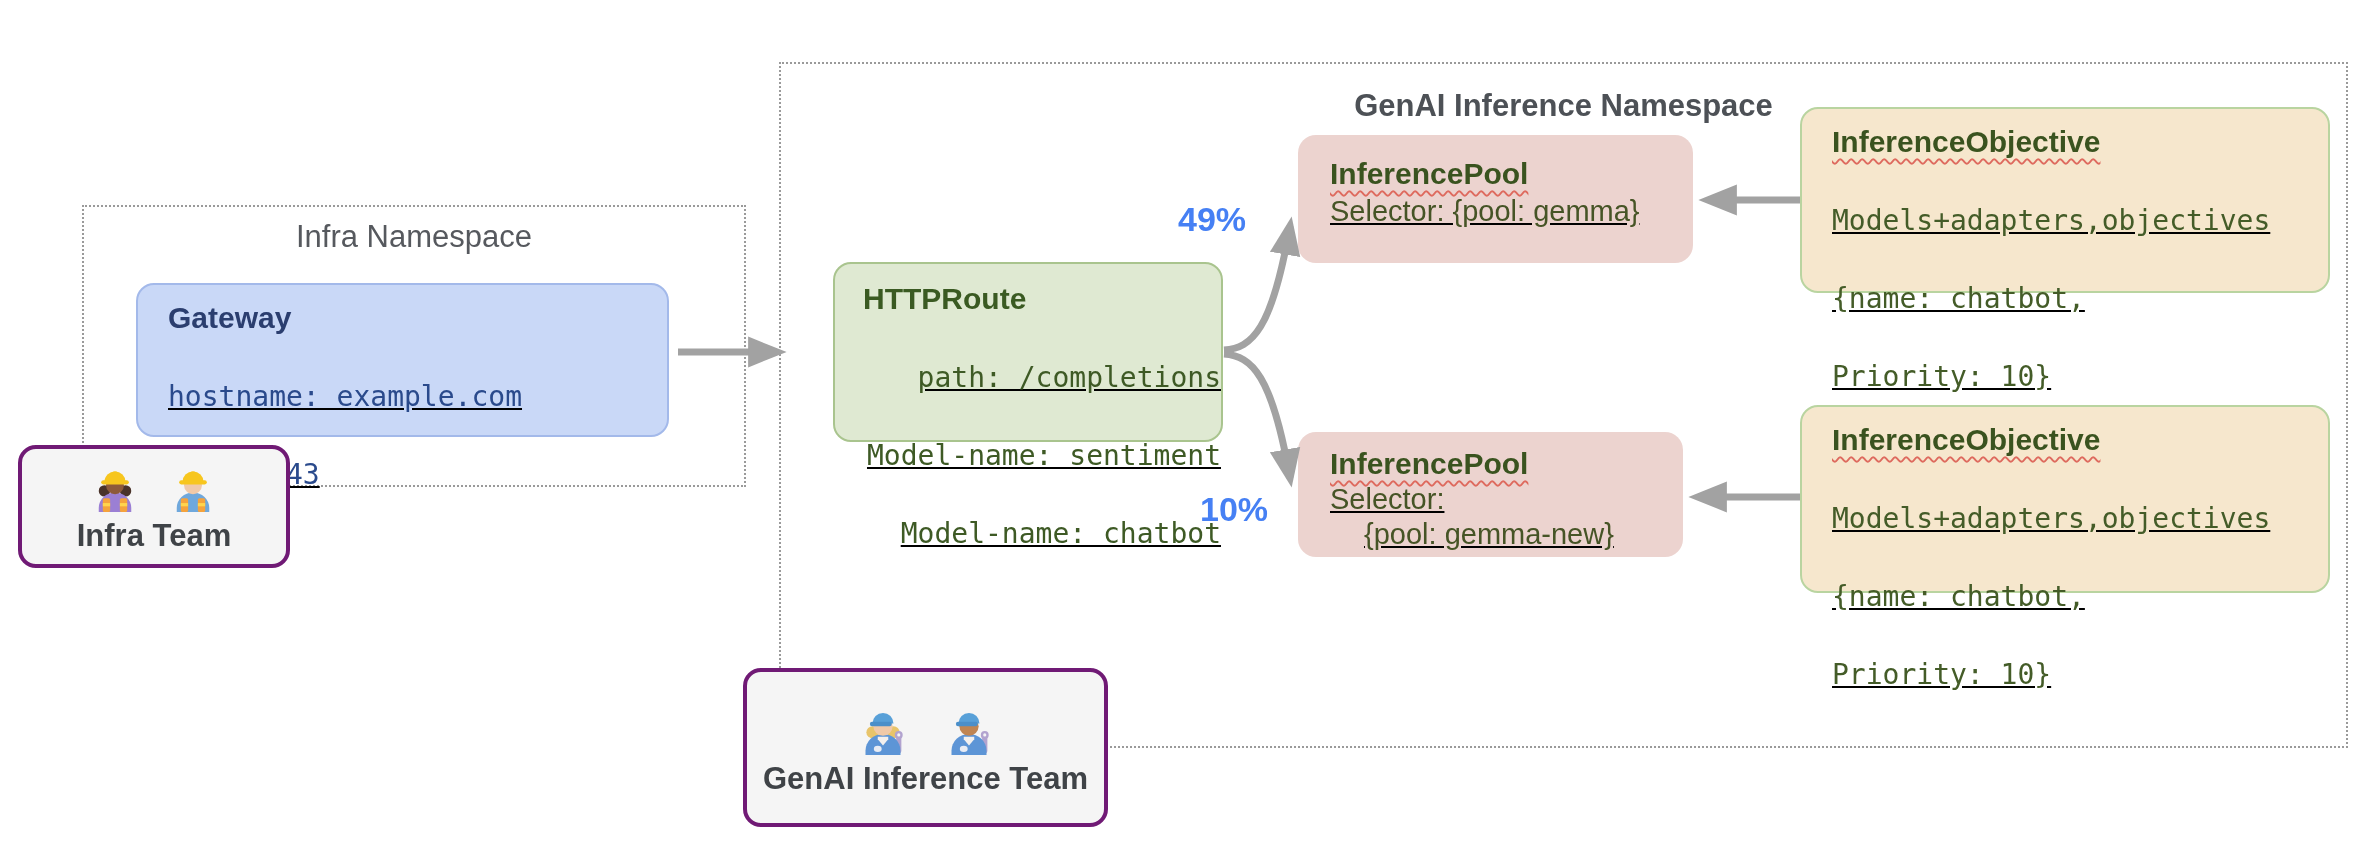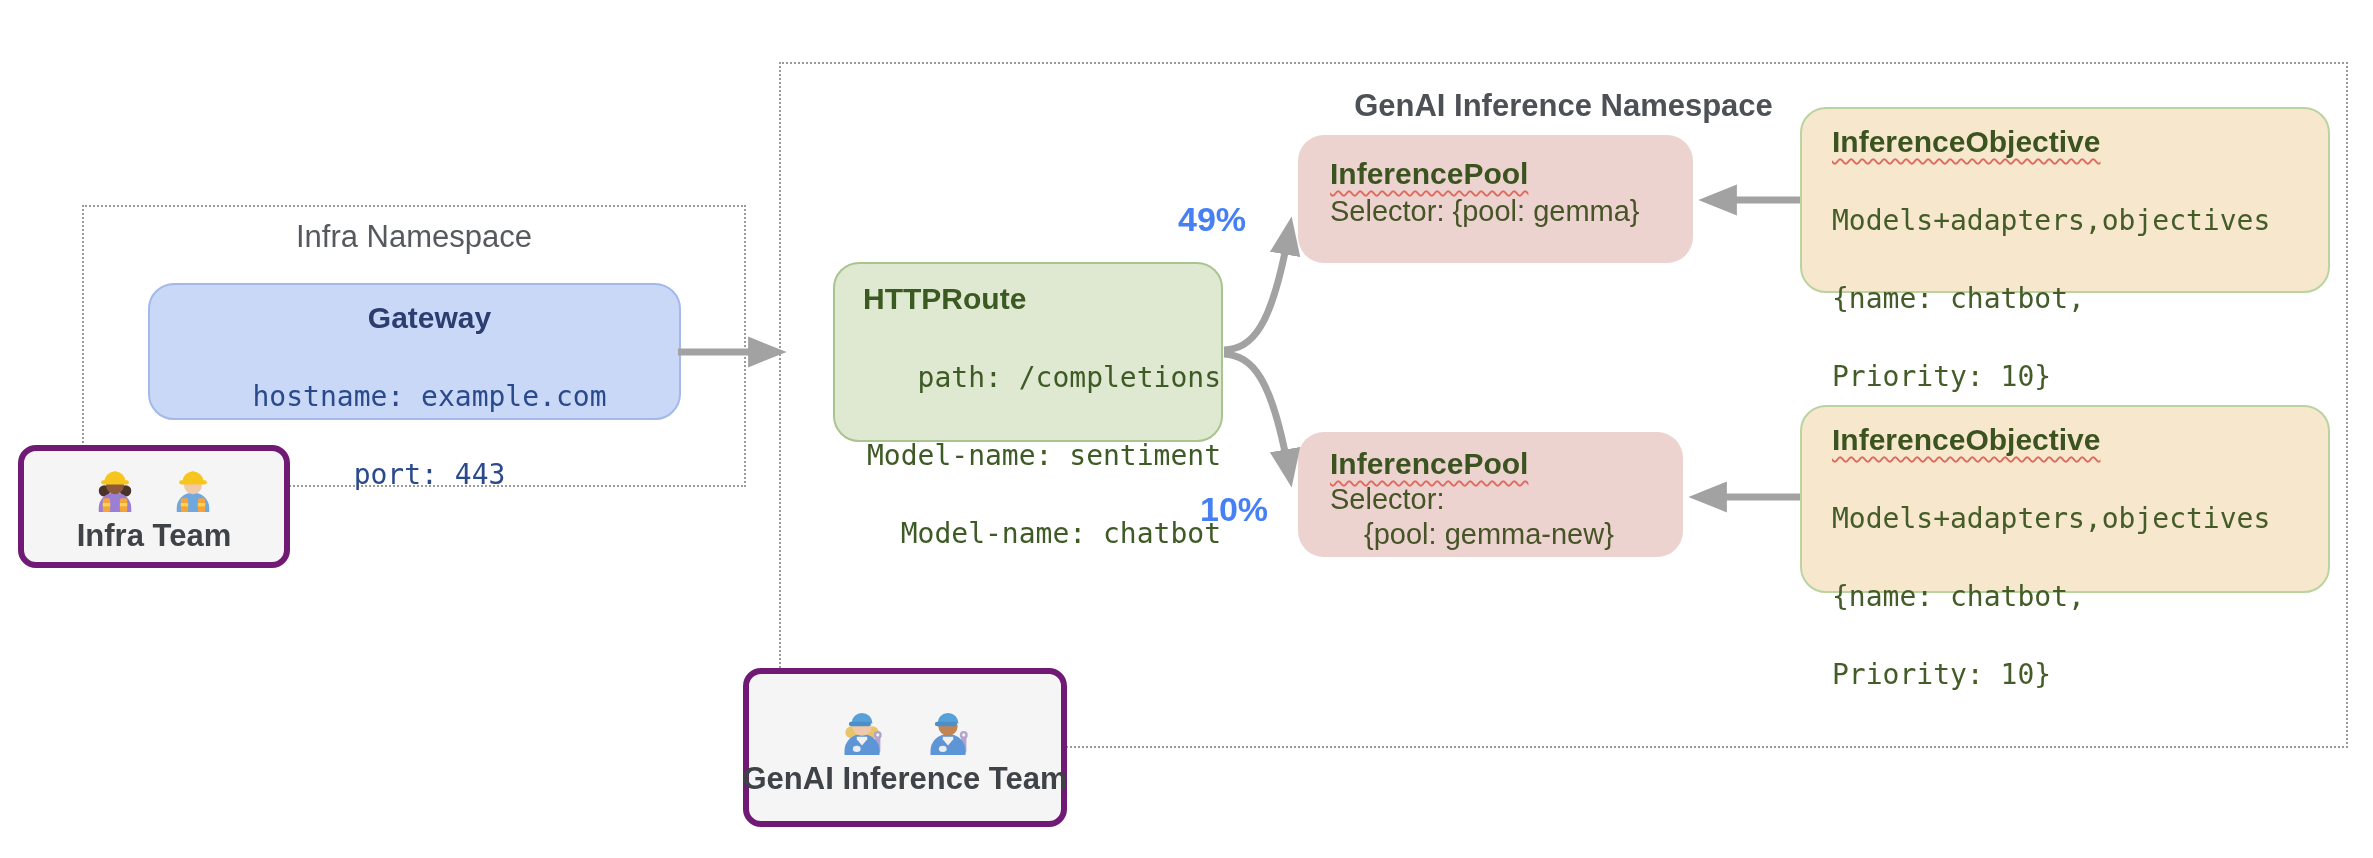--- a/index.html
+++ b/index.html
@@ -11,21 +11,21 @@
   .namespace{
     position:absolute;border:2px dotted #9a9a9a;background:transparent;z-index:0;
   }
   .ns-title{
     position:absolute;left:0;right:0;text-align:center;color:#56595e;
     font-size:31px;line-height:36px;white-space:nowrap;
   }
   .ns-title.bold{font-weight:700;color:#4d5156;}
   
   .node{
-    position:absolute;border-radius:26px;box-sizing:border-box;z-index:2;
+    position:absolute;border-radius:18px;box-sizing:border-box;z-index:2;text-decoration:underline;
   }
   .node-title{
     font-weight:700;font-size:30px;line-height:38px;white-space:nowrap;display:inline-block;
   }
   .squiggle{
     text-decoration-line:underline;text-decoration-style:wavy;
     text-decoration-color:#de6a5e;text-decoration-thickness:2px;
     text-underline-offset:6px;text-decoration-skip-ink:none;
   }
   .mono-line{
@@ -46,21 +46,21 @@
   .pool .sans-line{color:#465426;}
   .pool-top{padding:20px 0 0 32px;}
   .pool-bottom{padding:14px 0 0 32px;}
   .pool-bottom .sans-line{line-height:35px;}
   .pool-indent{margin-left:34px;}
   .objective{background:#f6e7cd;border:2px solid #b9d4a0;padding:14px 0 0 30px;}
   .objective .node-title{color:#3a531f;}
   .objective .mono-line{color:#445c28;}
   
   .team-card{
-    position:absolute;background:#f5f5f5;border:6px solid #701a75;border-radius:18px;
+    position:absolute;background:#f5f5f5;border:4px solid #701a75;border-radius:18px;
     box-sizing:border-box;display:flex;flex-direction:column;align-items:center;
     justify-content:center;gap:6px;z-index:3;
   }
   .team-icons{display:flex;gap:26px;align-items:flex-end;}
   .team-label{font-weight:700;font-size:31px;color:#3f4347;white-space:nowrap;}
   
   .pct{
     position:absolute;font-weight:700;font-size:34px;color:#4680f4;z-index:4;white-space:nowrap;
   }
   
@@ -73,21 +73,21 @@
 <div class="canvas">
 
   <div class="namespace" style="left:82px;top:205px;width:660px;height:278px;">
     <div class="ns-title" style="top:12px;">Infra Namespace</div>
   </div>
 
   <div class="namespace" style="left:779px;top:62px;width:1565px;height:682px;">
     <div class="ns-title bold" style="top:24px;">GenAI Inference Namespace</div>
   </div>
 
-  <div class="node gateway" style="left:148px;top:283px;width:533px;height:137px;text-align:center;">
+  <div class="node gateway" style="left:136px;top:283px;width:533px;height:154px;">
     <span class="node-title">Gateway</span>
     <span class="mono-line">hostname: example.com</span>
     <span class="mono-line">port: 443</span>
   </div>
 
   <div class="node httproute" style="left:833px;top:262px;width:390px;height:180px;">
     <span class="node-title">HTTPRoute</span>
     <span class="mono-line">path: /completions</span>
     <span class="mono-line">Model-name: sentiment</span>
     <span class="mono-line">Model-name: chatbot</span>
@@ -141,21 +141,21 @@
         <rect x="38" y="53" width="9" height="4" fill="#ffd54d"></rect>
         <circle cx="32" cy="31" r="11" fill="#f0c9a8"></circle>
         <path d="M19 27 a13 13 0 0 1 26 0 z" fill="#f7c61e"></path>
         <rect x="15" y="25" width="34" height="5" rx="2.5" fill="#f7c61e"></rect>
         <rect x="28.5" y="14" width="7" height="6" rx="2" fill="#f7c61e"></rect>
       </svg>
     </div>
     <div class="team-label">Infra Team</div>
   </div>
 
-  <div class="team-card" style="left:743px;top:668px;width:324px;height:159px;">
+  <div class="team-card" style="left:743px;top:668px;width:365px;height:159px;">
     <div class="team-icons" style="gap:30px;">
       <svg class="person-icon" width="56" height="56" viewBox="0 0 64 64">
         <circle cx="20" cy="38" r="7" fill="#e8c46a"></circle>
         <circle cx="44" cy="38" r="7" fill="#e8c46a"></circle>
         <rect x="47" y="42" width="6" height="20" rx="2.5" fill="#b2a3cf"></rect>
         <circle cx="50" cy="41" r="4.5" fill="#b2a3cf"></circle>
         <circle cx="50" cy="41" r="1.8" fill="#f5f5f5"></circle>
         <path d="M12 64 v-5 a20 19 0 0 1 40 0 v5 z" fill="#5d95d6"></path>
         <path d="M26 46 l6 7 6 -7 v-3 h-12 z" fill="#f3f0ee"></path>
         <ellipse cx="26" cy="57" rx="4.5" ry="3.5" fill="#e8ecf4"></ellipse>

